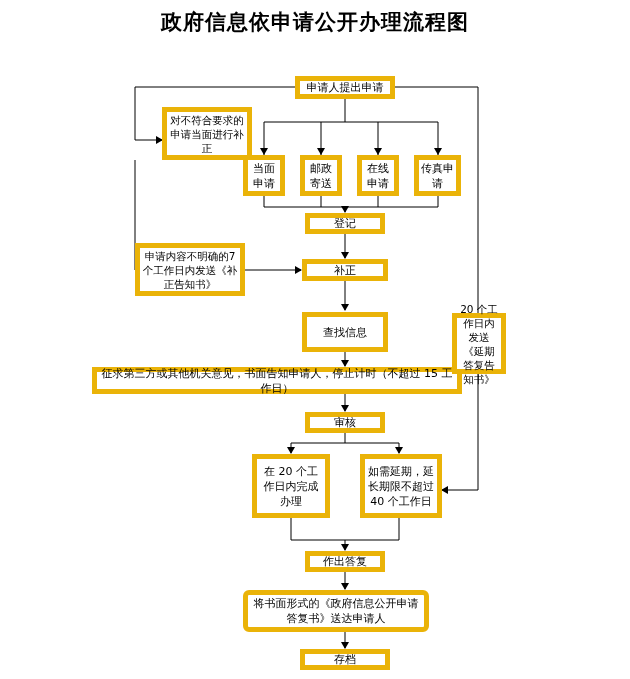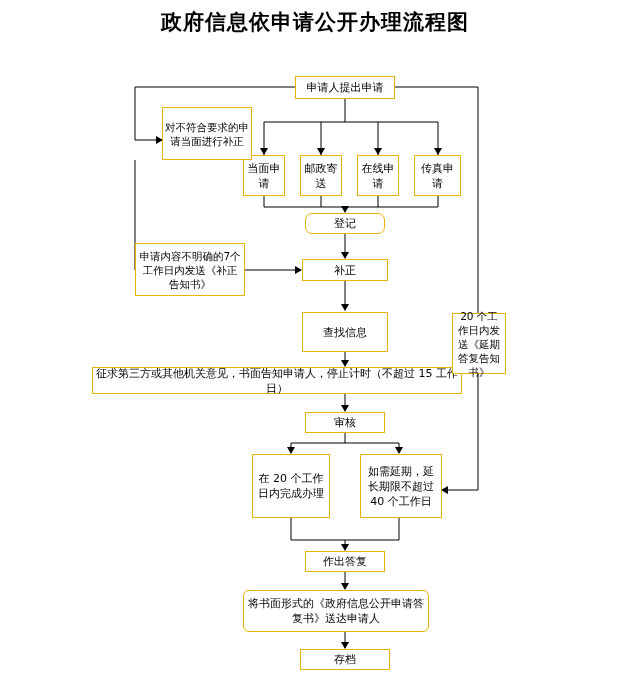--- a/index.html
+++ b/index.html
@@ -31,21 +31,21 @@
     text-align: center;
     font-family: "DejaVu Serif", serif;
     font-weight: bold;
     font-size: 21px;
     letter-spacing: 1px;
     color: #000;
   }
   .node {
     position: absolute;
     box-sizing: border-box;
-    border: 1px solid #eab308;
+    border: 5px solid #eab308;
     background: #ffffff;
     display: flex;
     align-items: center;
     justify-content: center;
     text-align: center;
     font-size: 11px;
     line-height: 15px;
     font-family: "DejaVu Sans", sans-serif;
     color: #000;
     padding: 1px 2px;
@@ -151,21 +151,21 @@
 
   <div class="node" style="left:295px; top:76px; width:100px; height:23px;">申请人提出申请</div>
 
   <div class="node" style="left:243px; top:155px; width:42px; height:41px;">当面申请</div>
 
   <div class="node small" style="left:162px; top:107px; width:90px; height:53px;">对不符合要求的申请当面进行补正</div>
   <div class="node" style="left:300px; top:155px; width:42px; height:41px;">邮政寄送</div>
   <div class="node" style="left:357px; top:155px; width:42px; height:41px;">在线申请</div>
   <div class="node" style="left:414px; top:155px; width:47px; height:41px;">传真申请</div>
 
-  <div class="node" style="left:305px; top:213px; width:80px; height:21px;border-radius:7px;">登记</div>
+  <div class="node" style="left:305px; top:213px; width:80px; height:21px;">登记</div>
 
   <div class="node small" style="left:135px; top:243px; width:110px; height:53px;">申请内容不明确的7个工作日内发送《补正告知书》</div>
 
   <div class="node" style="left:302px; top:259px; width:86px; height:22px;">补正</div>
 
   <div class="node" style="left:302px; top:312px; width:86px; height:40px;">查找信息</div>
 
   <div class="node" style="left:92px; top:367px; width:370px; height:27px;">征求第三方或其他机关意见，书面告知申请人，停止计时（不超过 15 工作日）</div>
 
   <div class="node small" style="left:452px; top:313px; width:54px; height:61px;">20 个工作日内发送《延期答复告知书》</div>

